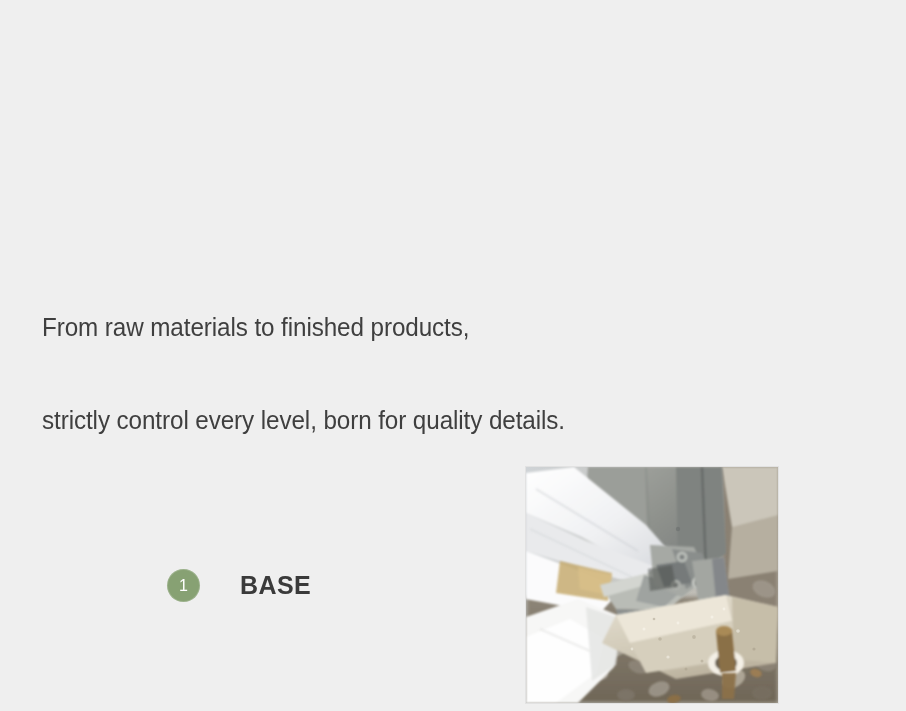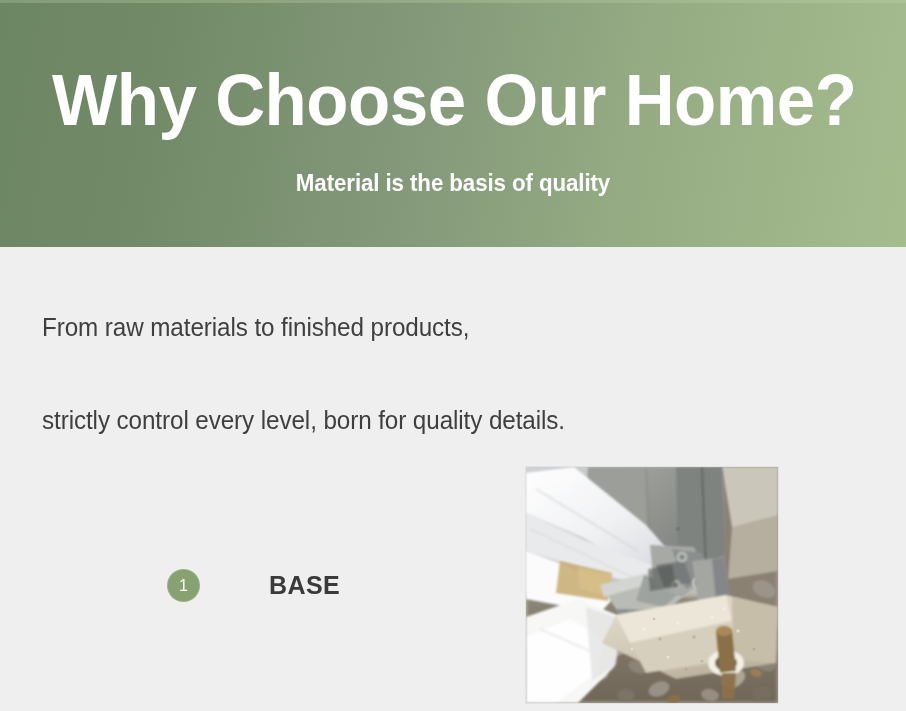--- a/index.html
+++ b/index.html
@@ -105,21 +105,21 @@
     align-items: center;
     justify-content: center;
     font-family: "Liberation Sans", sans-serif;
     font-size: 16px;
     font-weight: 400;
     line-height: 1;
     box-shadow: 0 0 0 1px rgba(255,255,255,0.18) inset;
     flex: none;
   }
   #feature-label {
-    margin-left: 69px;
+    margin-left: 40px;
     color: #3a3a3a;
     font-family: "Liberation Sans", sans-serif;
     font-size: 25px;
     font-weight: 700;
     letter-spacing: 0.4px;
     line-height: 1;
     white-space: nowrap;
   }
 
   
@@ -133,25 +133,20 @@
     background: #9a958c;
     box-shadow: 0 0 0 1px rgba(0,0,0,0.05);
   }
   #photo svg { display: block; }
 </style>
 </head>
 <body>
 
 <div id="slide">
 
-  <div id="header">
-    <div id="header-topstrip"></div>
-    <div id="header-title">Why Choose Our Home?</div>
-    <div id="header-subtitle">Material is the basis of quality</div>
-  </div>
 
   <div id="body-line-1" class="body-line">From raw materials to finished products,</div>
   <div id="body-line-2" class="body-line">strictly control every level, born for quality details.</div>
 
   <div id="feature-item">
     <div id="feature-badge">1</div>
     <div id="feature-label">BASE</div>
   </div>
 
   <div id="photo">

